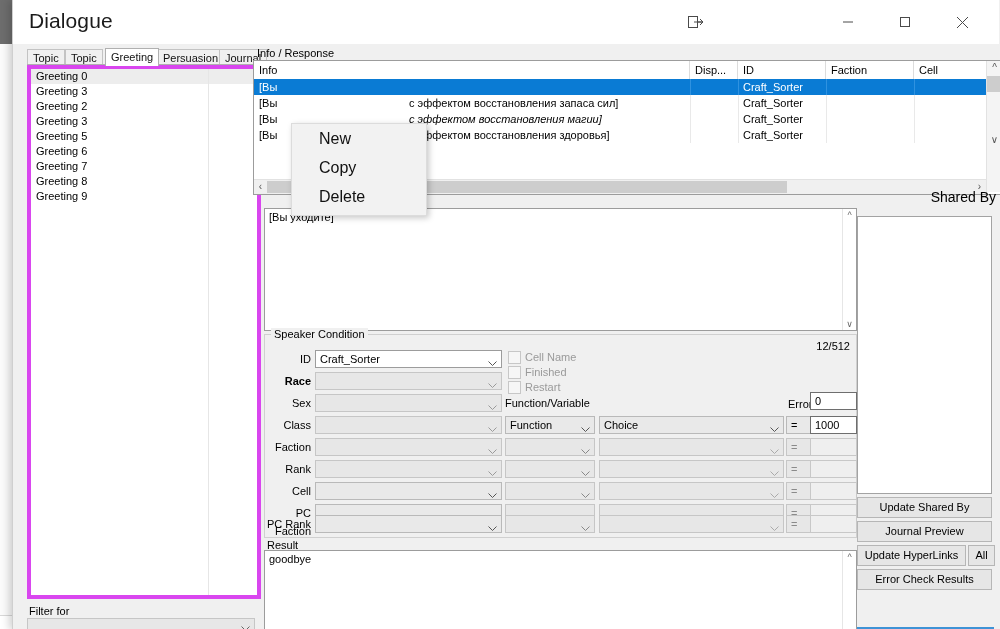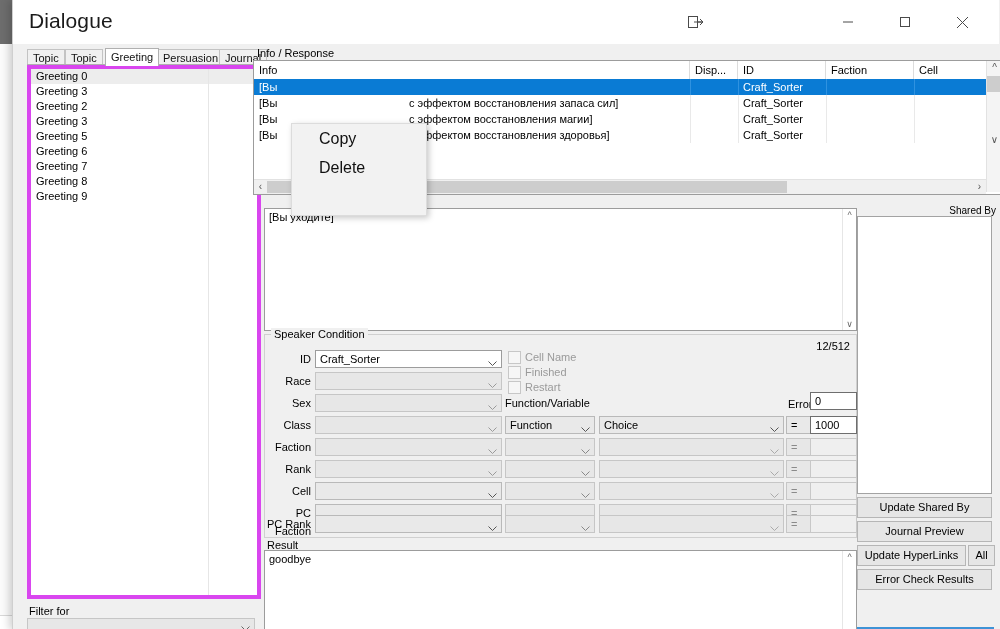--- a/index.html
+++ b/index.html
@@ -117,21 +117,21 @@
   .cbx-lab{position:absolute;font-size:11px;color:#9a9a9a;line-height:11px;}
   #fv-label{position:absolute;left:240px;top:62px;font-size:11px;color:#000;}
   #disp-label{position:absolute;left:523px;top:63px;font-size:11px;color:#000;}
 
   
   #res-label{position:absolute;left:248px;top:495px;font-size:11px;color:#000;}
   #res-box{position:absolute;left:245px;top:506px;width:591px;height:105px;background:#fff;border:1px solid #9c9c9c;}
   #res-text{position:absolute;left:4px;top:2px;font-size:11px;color:#000;}
 
   
-  #shared-label{position:absolute;right:9px;top:161px;font-size:10px;color:#000;}
+  #shared-label{position:absolute;right:9px;top:145px;font-size:14px;color:#000;}
   #shared-box{position:absolute;left:838px;top:172px;width:133px;height:276px;background:#fff;border:1px solid #a3a3a3;}
   .rbtn{position:absolute;left:838px;width:133px;height:19px;line-height:19px;text-align:center;
         background:#e6e6e6;border:1px solid #b6b6b6;font-size:11px;color:#000;}
   .rbtn.disabled{color:#a0a0a0;background:#e2e2e2;border-color:#cdcdcd;}
   #btn-ok{position:absolute;left:838px;top:583px;width:133px;height:22px;line-height:21px;text-align:center;
           background:#e6e6e6;border:2px solid #3f93d6;font-size:11px;color:#000;}
 </style>
 </head>
 <body>
 
@@ -257,21 +257,21 @@
         <div class="sepv" style="left:484px"></div>
         <div class="ir-cell" style="left:484px;width:88px;">Craft_Sorter</div>
         <div class="sepv" style="left:572px"></div>
         <div class="ir-cell" style="left:572px;width:88px;"></div>
         <div class="sepv" style="left:660px"></div>
         <div class="ir-cell" style="left:660px;width:72px;"></div>
       </div>
 
       <div class="ir-row" style="top:50px;">
         <div class="ir-cell" style="left:0px;width:436px;">[Вы</div>
-        <div class="ir-cell" style="left:155px;width:281px;padding-left:0;">с эффектом восстановления магии]</div>
+        <div class="ir-cell" style="left:155px;width:281px;padding-left:0;font-style:italic;">с эффектом восстановления магии]</div>
         <div class="sepv" style="left:436px"></div>
         <div class="ir-cell" style="left:436px;width:48px;"></div>
         <div class="sepv" style="left:484px"></div>
         <div class="ir-cell" style="left:484px;width:88px;">Craft_Sorter</div>
         <div class="sepv" style="left:572px"></div>
         <div class="ir-cell" style="left:572px;width:88px;"></div>
         <div class="sepv" style="left:660px"></div>
         <div class="ir-cell" style="left:660px;width:72px;"></div>
       </div>
 
@@ -295,20 +295,21 @@
       </div>
 
       <div id="ir-vbar">
         <div class="arrU">^</div>
         <div class="thumb"></div>
         <div class="arrD">∨</div>
       </div>
     </div>
 
     <div id="ctx">
+      <div class="ctx-item">New</div>
       <div class="ctx-item">Copy</div>
       <div class="ctx-item">Delete</div>
     </div>
 
     <div id="resp-box">
       <div id="resp-text">[Вы уходите]</div>
       <div class="vsb">
         <div class="au">^</div>
         <div class="ad">∨</div>
       </div>
@@ -331,21 +332,21 @@
       <div class="sc-row" style="top:15px;">
         <div class="sc-lab" style="left:0px;">ID</div>
         <div class="combo white" style="left:50px;width:187px;">
           <span class="cv">Craft_Sorter</span>
           <span class="ar"><svg width="9" height="6" viewBox="0 0 9 6">
                 <polyline points="0.5,0.5 4.5,4.5 8.5,0.5" fill="none" stroke="#555"></polyline>
               </svg></span>
         </div>
       </div>
       <div class="sc-row" style="top:37px;">
-        <div class="sc-lab" style="left:0px;">Race</div>
+        <div class="sc-lab" style="left:0px;font-weight:bold;">Race</div>
         <div class="combo" style="left:50px;width:187px;">
           <span class="cv"></span>
           <span class="ar"><svg width="9" height="6" viewBox="0 0 9 6">
                 <polyline points="0.5,0.5 4.5,4.5 8.5,0.5" fill="none" stroke="#9a9a9a"></polyline>
               </svg></span>
         </div>
       </div>
       <div class="sc-row" style="top:59px;">
         <div class="sc-lab" style="left:0px;">Sex</div>
         <div class="combo" style="left:50px;width:187px;">

